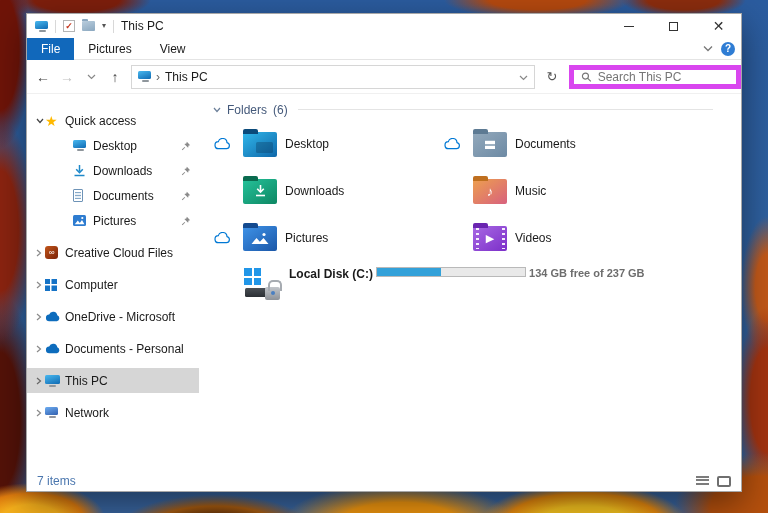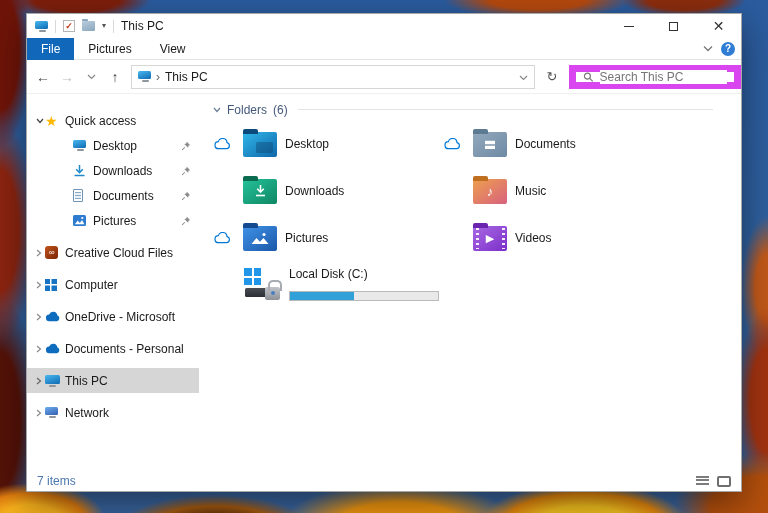--- a/index.html
+++ b/index.html
@@ -55,21 +55,21 @@
              font-size:10px; font-weight:bold; display:flex; align-items:center; justify-content:center; }
 
   
   .toolbar{ height:34px; flex:none; display:flex; align-items:center; padding-left:4px; border-bottom:1px solid #f0f0f0; }
   .navbtn{ width:24px; height:24px; display:flex; align-items:center; justify-content:center; font-size:14px; }
   .nav-back{ color:#444; } .nav-fwd{ color:#c0c0c0; } .nav-up{ color:#444; }
   .addressbar{ width:404px; height:24px; border:1px solid #d6d6d6; margin-left:4px; display:flex; align-items:center; padding:0 6px; gap:5px; }
   .crumb-sep{ color:#666; font-size:12px; }
   .addr-chev{ margin-left:auto; }
   .refresh{ width:34px; text-align:center; font-size:13px; color:#555; }
-  .searchbox{ width:172px; height:24px; border:7px solid #d946ef; display:flex; align-items:center; padding:0 7px; gap:6px; }
+  .searchbox{ width:172px; height:24px; border:5px solid #d946ef; display:flex; align-items:center; padding:0 7px; gap:6px; }
   .searchbox input{ border:none; outline:none; width:100%; font-family:"Liberation Sans",sans-serif; font-size:12px; color:#333; }
   .searchbox input::placeholder{ color:#767676; }
 
   
   .content{ flex:1; display:flex; overflow:hidden; }
 
   
   .sidebar{ width:178px; flex:none; padding-top:14px; }
   .srow{ height:25px; display:flex; align-items:center; margin-right:6px; position:relative; }
   .srow.root{ margin-top:7px; }
@@ -129,21 +129,21 @@
              background-image:linear-gradient(#fff,#fff),linear-gradient(#fff,#fff);
              background-size:2px 100%,100% 2px; background-position:center,center; background-repeat:no-repeat; }
   .hdd{ position:absolute; left:2px; bottom:4px; width:25px; height:9px; border-radius:1.5px;
         background:linear-gradient(#4a4f55,#2b2f34); }
   .hdd::after{ content:""; position:absolute; right:2px; top:3px; width:3px; height:3px; border-radius:50%; background:#39d353; }
   .padlock{ position:absolute; right:3px; bottom:1px; width:15px; height:13px; border-radius:2px;
             background:linear-gradient(#c2c6cb,#8e9298); }
   .padlock::before{ content:""; position:absolute; top:-7px; left:2.5px; width:10px; height:9px;
                     border:2.5px solid #a6abb1; border-bottom:none; border-radius:5px 5px 0 0; }
   .padlock::after{ content:""; position:absolute; left:5.5px; top:4px; width:4px; height:4px; border-radius:50%; background:#4a7fc1; }
-  .drive-info{ display:flex; flex-direction:column; justify-content:space-between; gap:3px; }
+  .drive-info{ display:flex; flex-direction:row; justify-content:center; gap:3px;font-weight:bold; }
   .drive-bar{ width:150px; height:10px; border:1px solid #b9b9b9; background:#e9e9e9; }
   .drive-bar i{ display:block; height:100%; background:#33a1d9; }
   .drive-free{ font-size:11px; color:#6d6d6d; }
 
   
   .statusbar{ height:20px; flex:none; display:flex; align-items:center; padding:0 10px; color:#4a76ae; }
   .sb-views{ margin-left:auto; display:flex; align-items:center; gap:8px; }
   .sb-list{ width:13px; height:10px;
             background:repeating-linear-gradient(to bottom, #7c7c7c 0 2px, #fff 2px 3.5px); }
   .sb-thumb{ width:14px; height:11px; border:2px solid #6f6f6f; border-radius:2px; }
@@ -472,20 +472,21 @@
         <span class="drive-icon">
           <span class="hdd"></span>
           <span class="win-flag"></span>
           <span class="padlock"></span>
         </span>
         <span class="drive-info">
           <span>Local Disk (C:)</span>
           <span class="drive-bar">
               <i style="width: 43%; background: rgb(51, 161, 217);"></i>
             </span>
+          <span class="drive-free">134 GB free of 237 GB</span>
         </span>
       </div>
 
     </div>
   </div>
 
   <div class="statusbar">
     <span>7 items</span>
     <span class="sb-views">
       <span class="sb-list"></span>

